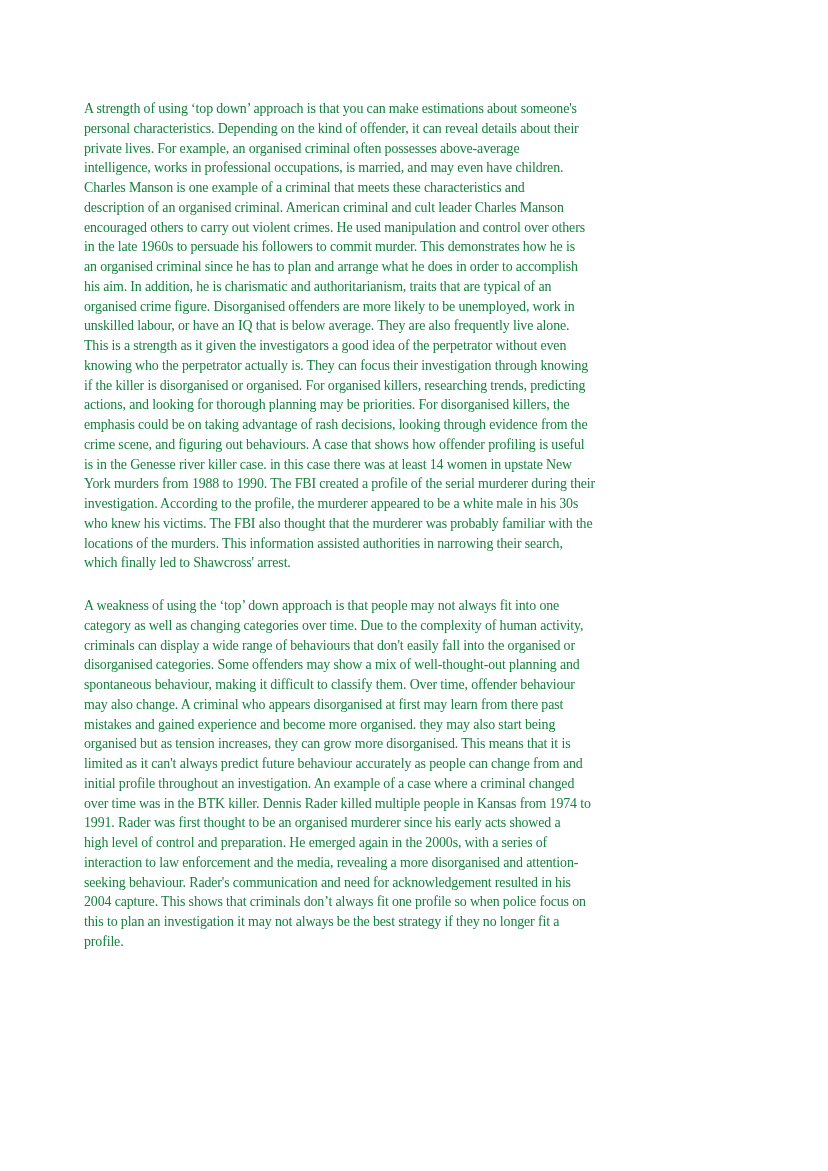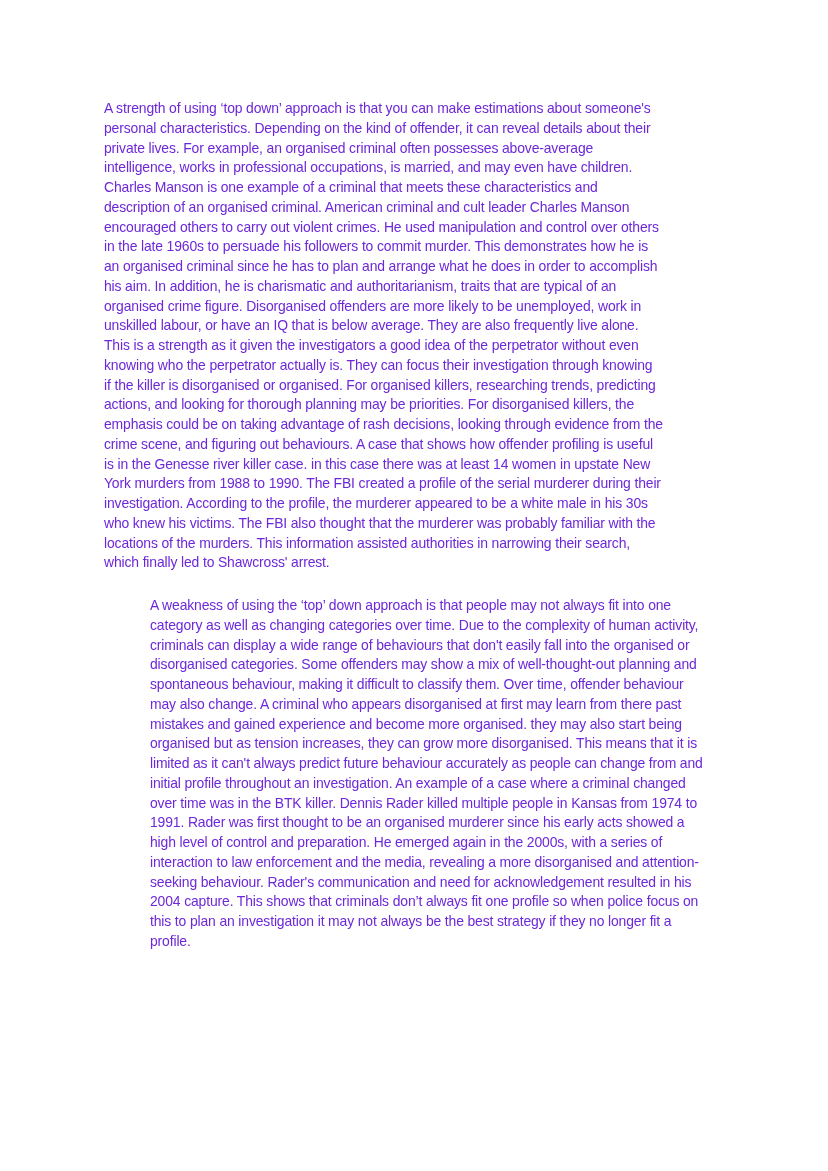--- a/index.html
+++ b/index.html
@@ -16,36 +16,36 @@
     .page {
       position: absolute;
       left: 0;
       top: 0;
       width: 828px;
       height: 1171px;
       background: #ffffff;
     }
     .paragraph {
       position: absolute;
-      left: 104px;
+      left: 84px;
       width: 680px;
-      font-family: Liberation Sans, sans-serif;
+      font-family: Liberation Serif, serif;
       font-size: 14.6px;
       line-height: 19.75px;
-      color: #6d28d9;
+      color: #15803d;
       letter-spacing: -0.15px;
     }
     .line {
       display: block;
       white-space: nowrap;
       transform-origin: left center;
       transform: scaleX(0.955);
     }
     #para-1 { top: 99px; }
-    #para-2 { top: 596px; margin-left: 46px; }
+    #para-2 { top: 596px; }
   </style>
 </head>
 <body>
 
 <div class="page">
 
   <div class="paragraph" id="para-1">
     <span class="line">A strength of using ‘top down’ approach is that you can make estimations about someone's</span>
     <span class="line">personal characteristics. Depending on the kind of offender, it can reveal details about their</span>
     <span class="line">private lives. For example, an organised criminal often possesses above-average</span>

